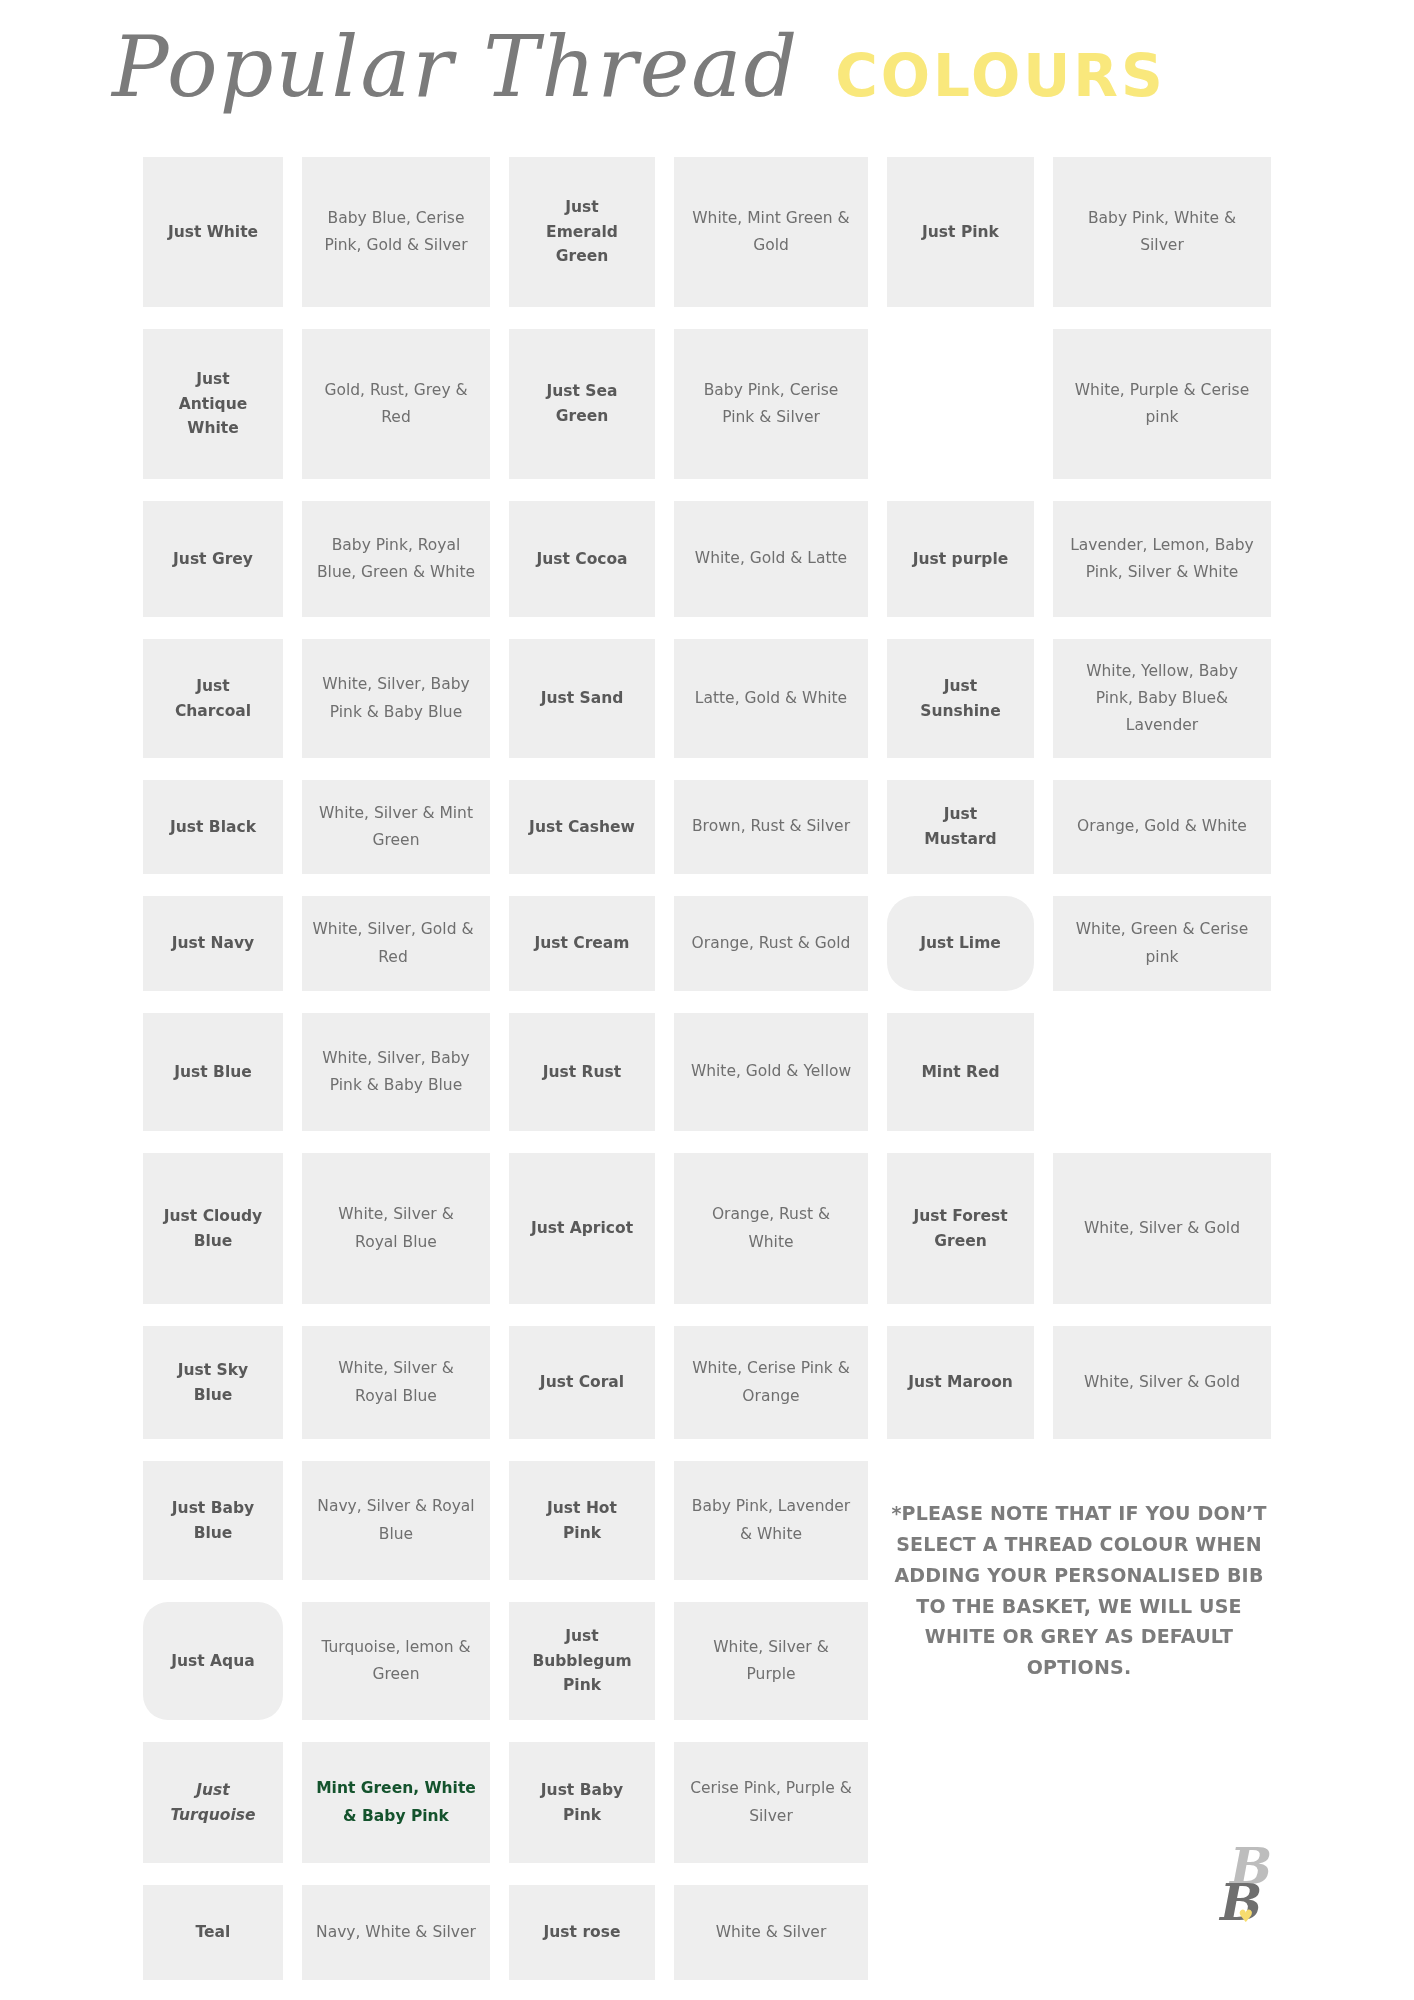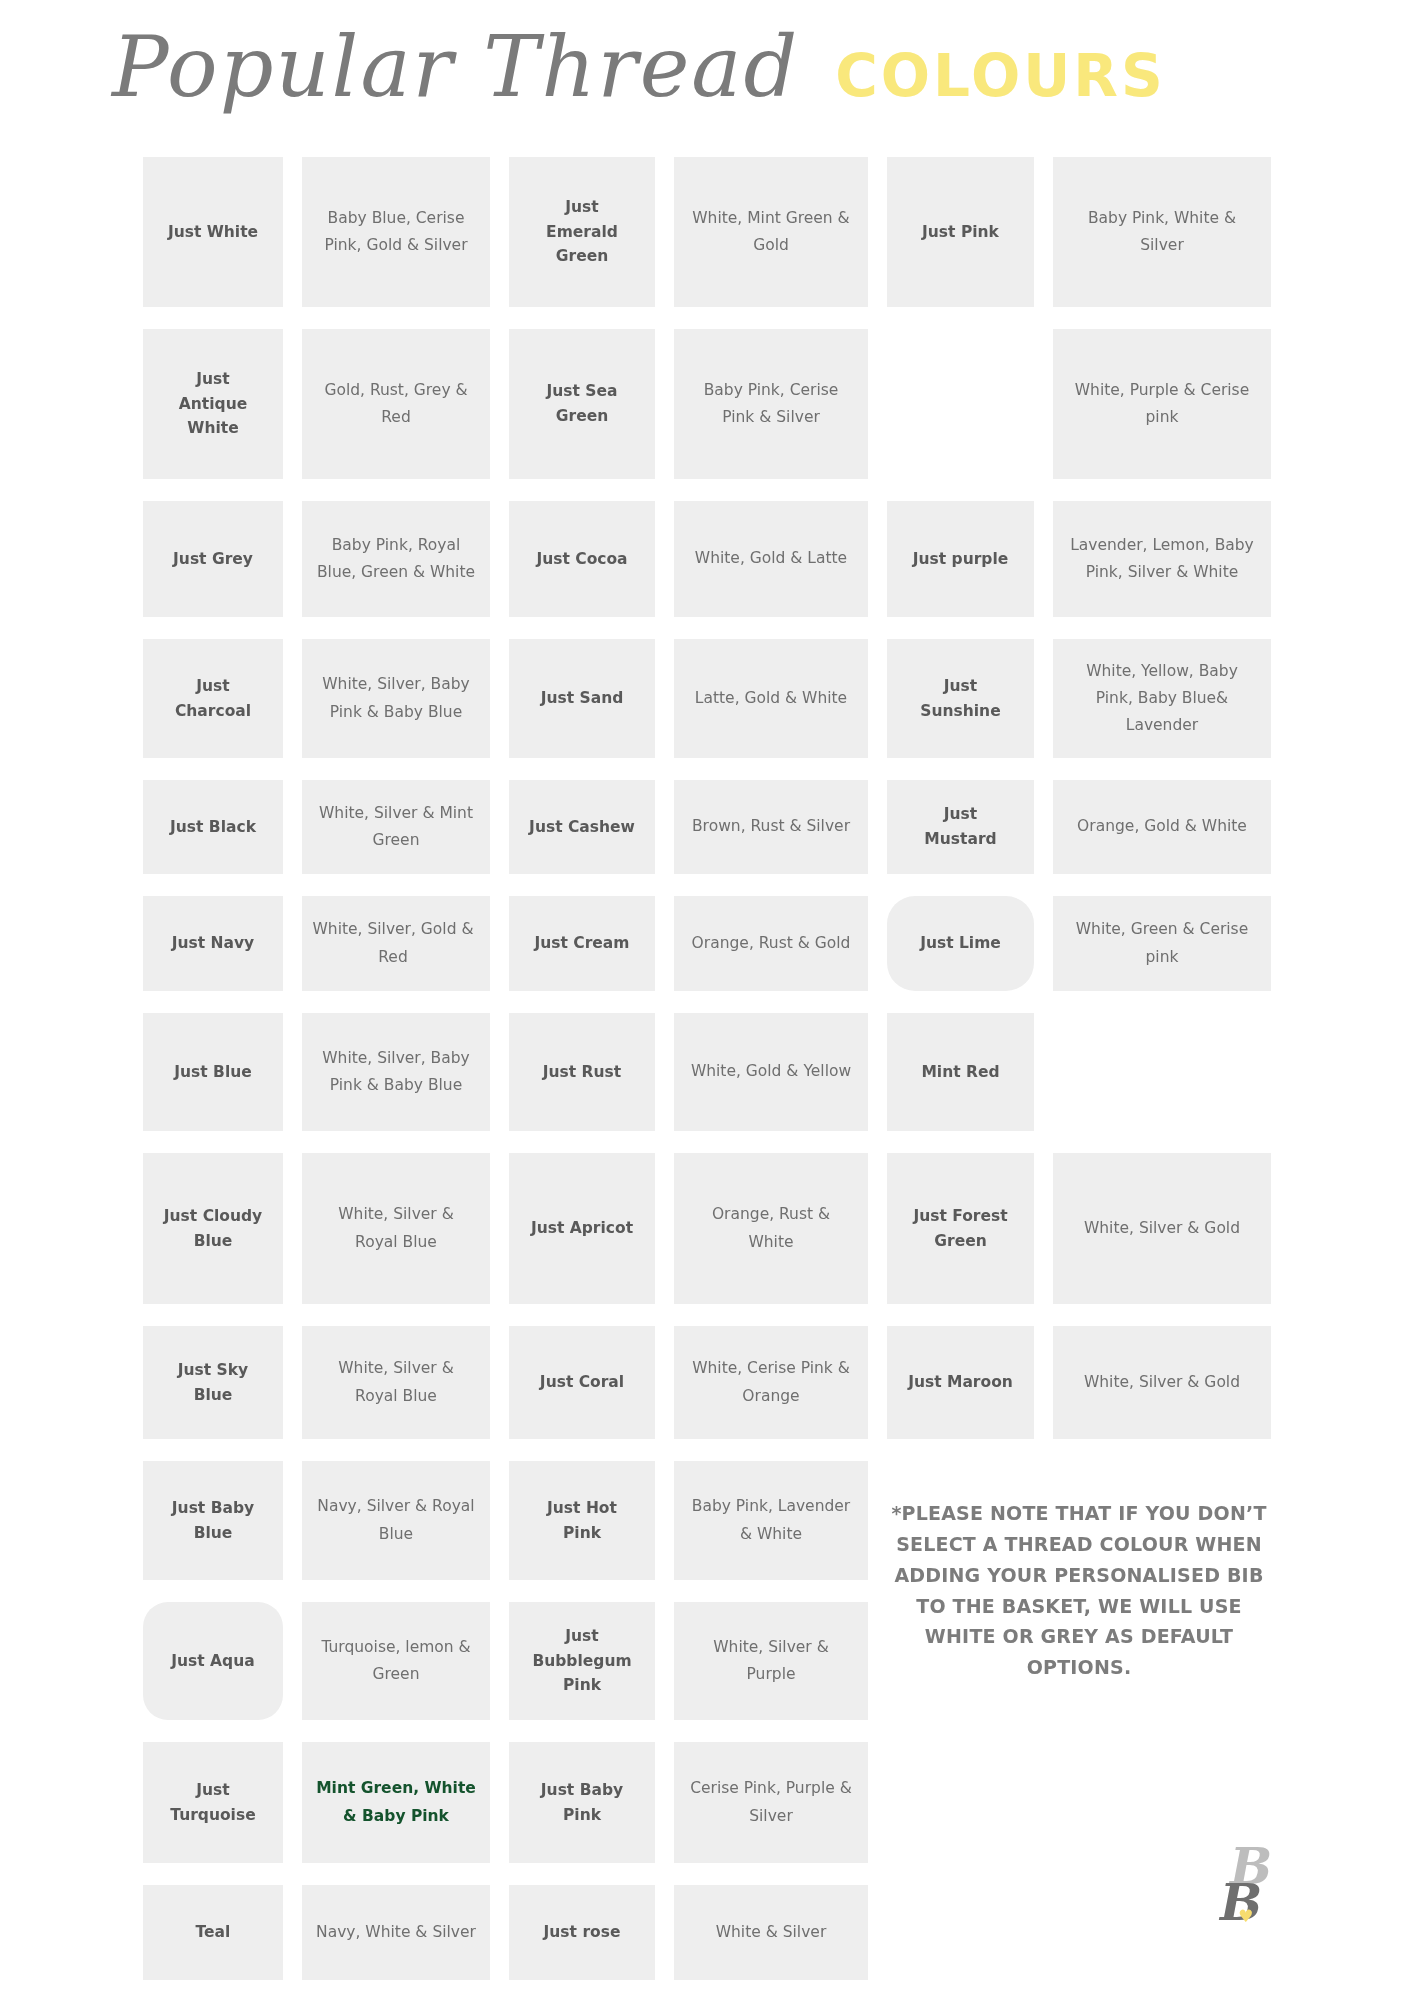--- a/index.html
+++ b/index.html
@@ -131,21 +131,21 @@
     <div class="cell name" style="grid-area: 9 / 5;">Just Maroon</div>
     <div class="cell desc" style="grid-area: 9 / 6;">White, Silver &amp; Gold</div>
     <div class="cell name" style="grid-area: 10 / 1;">Just Baby Blue</div>
     <div class="cell desc" style="grid-area: 10 / 2;">Navy, Silver &amp; Royal Blue</div>
     <div class="cell name" style="grid-area: 10 / 3;">Just Hot Pink</div>
     <div class="cell desc" style="grid-area: 10 / 4;">Baby Pink, Lavender &amp; White</div>
     <div class="cell name" style="grid-area: 11 / 1; border-radius: 25px;">Just Aqua</div>
     <div class="cell desc" style="grid-area: 11 / 2;">Turquoise, lemon &amp; Green</div>
     <div class="cell name" style="grid-area: 11 / 3;">Just Bubblegum Pink</div>
     <div class="cell desc" style="grid-area: 11 / 4;">White, Silver &amp; Purple</div>
-    <div class="cell name" style="grid-area: 12 / 1;">Just Turquoise</div>
+    <div class="cell name" style="grid-area: 12 / 1; font-style: italic;">Just Turquoise</div>
     <div class="cell desc bold-desc" style="grid-area: 12 / 2;">Mint Green, White &amp; Baby Pink</div>
     <div class="cell name" style="grid-area: 12 / 3;">Just Baby Pink</div>
     <div class="cell desc" style="grid-area: 12 / 4;">Cerise Pink, Purple &amp; Silver</div>
     <div class="cell name" style="grid-area: 13 / 1;">Teal</div>
     <div class="cell desc" style="grid-area: 13 / 2;">Navy, White &amp; Silver</div>
     <div class="cell name" style="grid-area: 13 / 3;">Just rose</div>
     <div class="cell desc" style="grid-area: 13 / 4;">White &amp; Silver</div>
   </div>
 
 <div class="logo">

